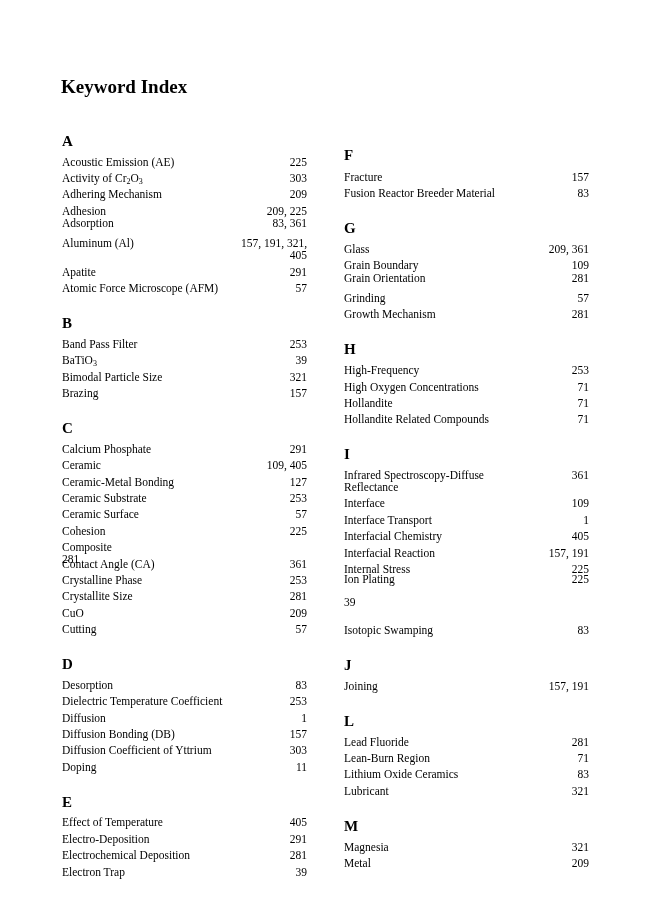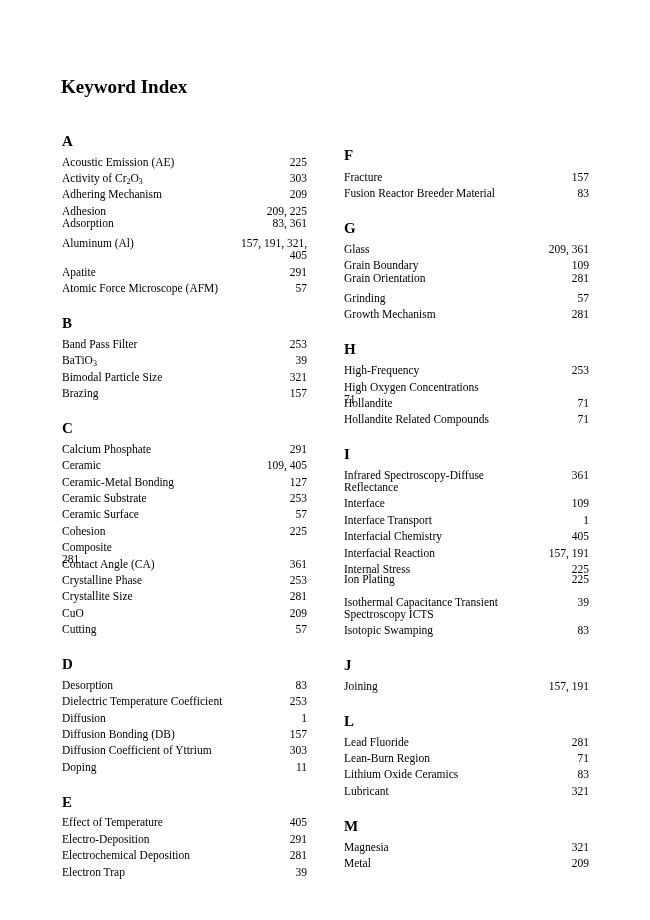--- a/index.html
+++ b/index.html
@@ -206,21 +206,21 @@
     </div>
     <div class="entry" style="top: 308px;">
       <span class="term">Growth Mechanism</span>
       <span class="pages">281</span>
     </div>
     <div class="letter" style="top: 340px;">H</div>
     <div class="entry" style="top: 364px;">
       <span class="term">High-Frequency</span>
       <span class="pages">253</span>
     </div>
-    <div class="entry" style="top: 381px; flex-direction: column;">
+    <div class="entry" style="top: 381px;">
       <span class="term">High Oxygen Concentrations</span>
       <span class="pages">71</span>
     </div>
     <div class="entry" style="top: 397px;">
       <span class="term">Hollandite</span>
       <span class="pages">71</span>
     </div>
     <div class="entry" style="top: 413px; align-items: center;">
       <span class="term">Hollandite Related Compounds</span>
       <span class="pages">71</span>
@@ -248,21 +248,20 @@
     </div>
     <div class="entry" style="top: 563px; align-items: flex-end;">
       <span class="term">Internal Stress</span>
       <span class="pages">225</span>
     </div>
     <div class="entry" style="top: 573px; gap: 40px;">
       <span class="term">Ion Plating</span>
       <span class="pages">225</span>
     </div>
     <div class="entry" style="top: 596px;">
-      <span class="term wrap">Isothermal Capacitance Transient Spectroscopy ICTS</span>
       <span class="pages">39</span>
     </div>
     <div class="entry" style="top: 624px;">
       <span class="term">Isotopic Swamping</span>
       <span class="pages">83</span>
     </div>
     <div class="letter" style="top: 656px;">J</div>
     <div class="entry" style="top: 680px;">
       <span class="term">Joining</span>
       <span class="pages">157, 191</span>

